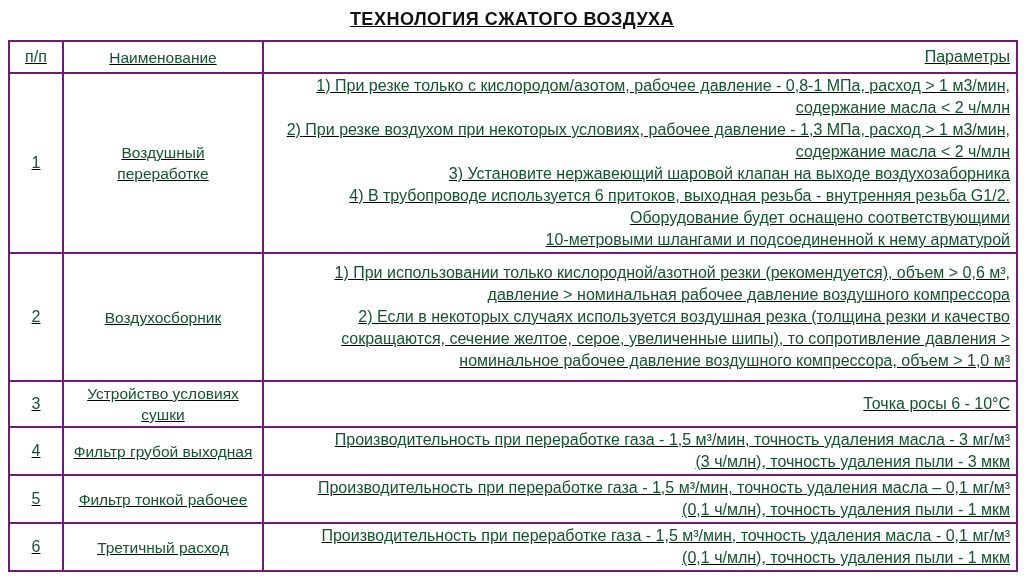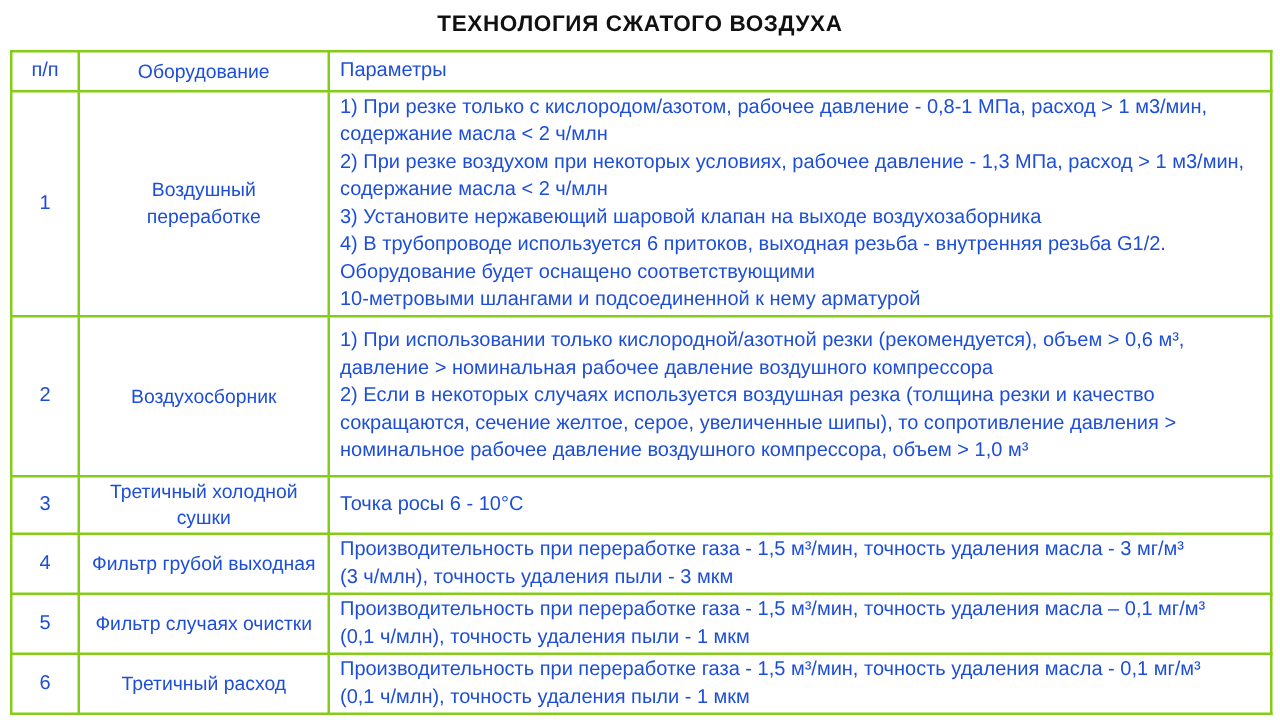--- a/index.html
+++ b/index.html
@@ -7,59 +7,60 @@
     padding: 0;
     background: #ffffff;
     font-family: "Liberation Sans", "DejaVu Sans", sans-serif;
   }
   .page {
     position: relative;
     width: 1024px;
     height: 576px;
     background: #ffffff;
     overflow: hidden;
+    text-decoration: underline;
   }
   .doc-title {
     text-align: center;
     font-size: 18px;
     font-weight: bold;
     color: #111111;
     letter-spacing: 0.5px;
     padding-top: 9px;
     margin: 0 0 10px 0;
   }
   table.spec-table {
     border-collapse: collapse;
     table-layout: fixed;
     width: 1008px;
     margin: 0 8px;
   }
   table.spec-table col.c-num  { width: 54px; }
   table.spec-table col.c-name { width: 200px; }
   table.spec-table col.c-par  { width: 754px; }
   table.spec-table td, table.spec-table th {
-    border: 2px solid #84cc16;
+    border: 2px solid #701a75;
     vertical-align: middle;
-    color: #1d4ed8;
+    color: #14532d;
     font-weight: normal;
     overflow: hidden;
   }
   th.h-num, td.cell-num {
     text-align: center;
     font-size: 16px;
   }
   th.h-name, td.cell-name {
     text-align: center;
     font-size: 15.5px;
     white-space: pre-line;
     line-height: 21px;
   }
   th.h-par, td.cell-par {
-    text-align: left;
-    padding-left: 8px;
+    text-align: right;
+    padding-left: 18px;
     padding-right: 6px;
     font-size: 16px;
     white-space: pre-line;
     line-height: 22px;
   }
   tr.hdr        { height: 32px; }
   tr.r1         { height: 177px; }
   tr.r2         { height: 128px; }
   tr.r3         { height: 46px; }
   tr.r4         { height: 46px; }
@@ -74,21 +75,21 @@
 
   <table class="spec-table">
     <colgroup>
       <col class="c-num">
       <col class="c-name">
       <col class="c-par">
     </colgroup>
     <thead>
       <tr class="hdr">
         <th class="h-num">п/п</th>
-        <th class="h-name">Оборудование</th>
+        <th class="h-name">Наименование</th>
         <th class="h-par">Параметры</th>
       </tr>
     </thead>
     <tbody>
       <tr class="r1">
         <td class="cell-num">1</td>
         <td class="cell-name">Воздушный
 переработке</td>
         <td class="cell-par">1) При резке только с кислородом/азотом, рабочее давление - 0,8-1 МПа, расход &gt; 1 м3/мин,
 содержание масла &lt; 2 ч/млн
@@ -103,33 +104,33 @@
         <td class="cell-num">2</td>
         <td class="cell-name">Воздухосборник</td>
         <td class="cell-par">1) При использовании только кислородной/азотной резки (рекомендуется), объем &gt; 0,6 м³,
 давление &gt; номинальная рабочее давление воздушного компрессора
 2) Если в некоторых случаях используется воздушная резка (толщина резки и качество
 сокращаются, сечение желтое, серое, увеличенные шипы), то сопротивление давления &gt;
 номинальное рабочее давление воздушного компрессора, объем &gt; 1,0 м³</td>
       </tr>
       <tr class="r3">
         <td class="cell-num">3</td>
-        <td class="cell-name">Третичный холодной
+        <td class="cell-name">Устройство условиях
 сушки</td>
         <td class="cell-par">Точка росы 6 - 10°С</td>
       </tr>
       <tr class="r4">
         <td class="cell-num">4</td>
         <td class="cell-name">Фильтр грубой выходная</td>
         <td class="cell-par">Производительность при переработке газа - 1,5 м³/мин, точность удаления масла - 3 мг/м³
 (3 ч/млн), точность удаления пыли - 3 мкм</td>
       </tr>
       <tr class="r5">
         <td class="cell-num">5</td>
-        <td class="cell-name">Фильтр случаях очистки</td>
+        <td class="cell-name">Фильтр тонкой рабочее</td>
         <td class="cell-par">Производительность при переработке газа - 1,5 м³/мин, точность удаления масла – 0,1 мг/м³
 (0,1 ч/млн), точность удаления пыли - 1 мкм</td>
       </tr>
       <tr class="r6">
         <td class="cell-num">6</td>
         <td class="cell-name">Третичный расход</td>
         <td class="cell-par">Производительность при переработке газа - 1,5 м³/мин, точность удаления масла - 0,1 мг/м³
 (0,1 ч/млн), точность удаления пыли - 1 мкм</td>
       </tr>
     </tbody>

